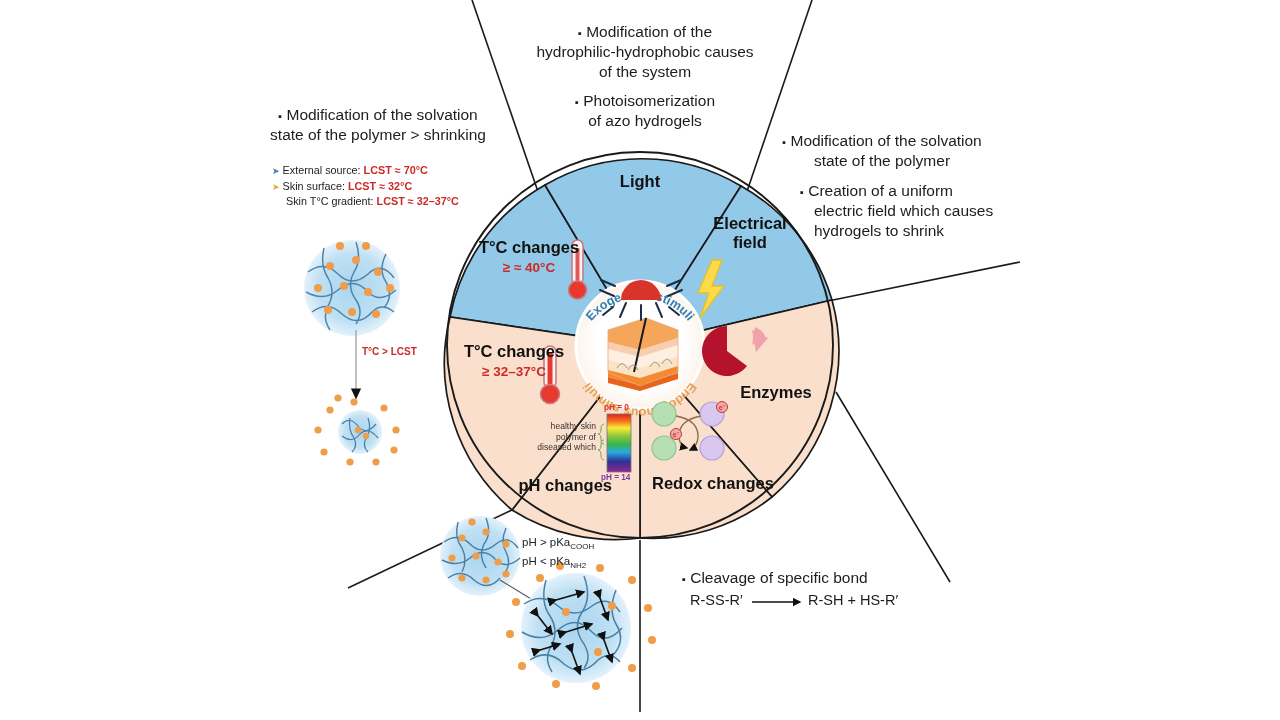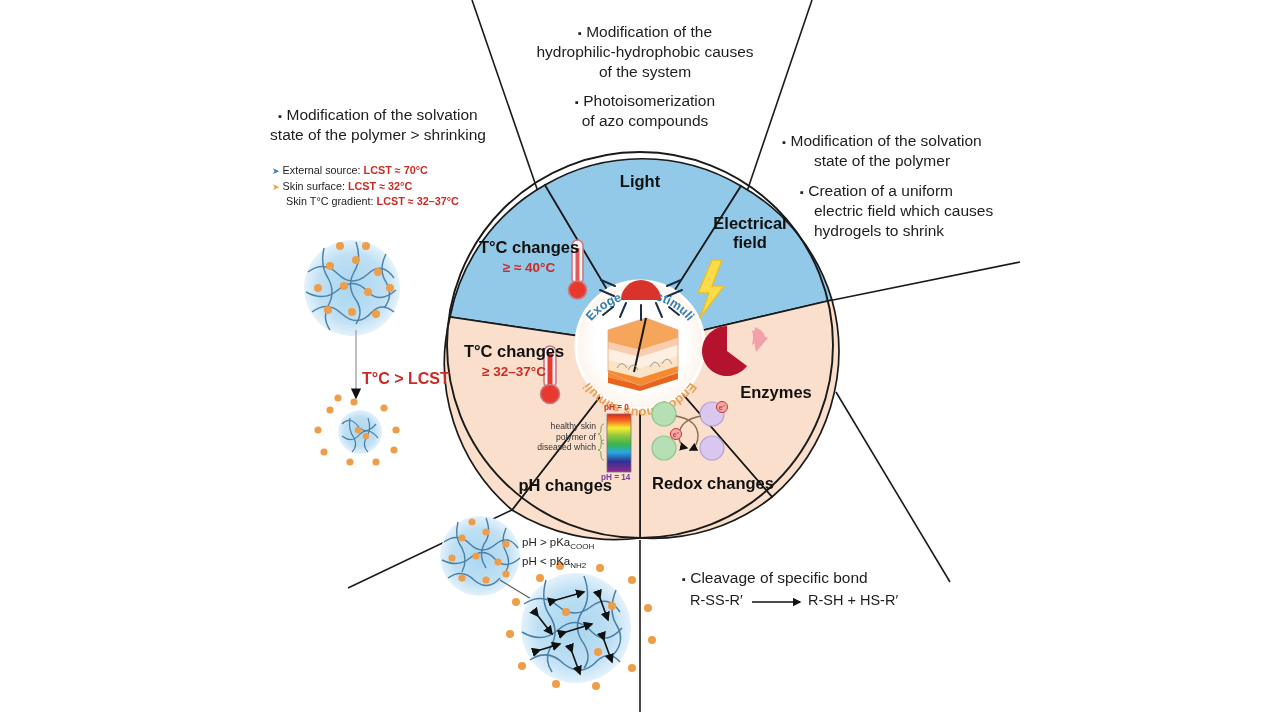--- a/index.html
+++ b/index.html
@@ -23,21 +23,21 @@
   .sector-label{position:absolute;font-weight:bold;font-size:16.5px;color:#111;text-align:center;}
   .sector-sub{position:absolute;font-weight:bold;font-size:13.5px;color:#cc2a24;text-align:center;}
 
   .hub-word{font-size:12.5px;font-weight:bold;}
   .ph-leg{position:absolute;font-size:8.6px;line-height:1.25;color:#333;text-align:right;}
   .ph-tag{position:absolute;font-size:8.2px;font-weight:bold;}
 
   .rxn{position:absolute;font-size:14.5px;color:#1d1d1d;white-space:nowrap;}
   .pka{position:absolute;font-size:11.5px;line-height:1.5;color:#1d1d1d;}
   .pka sub{font-size:8px;}
-  .lcst-lbl{position:absolute;font-size:16px;font-weight:bold;color:#cc2a24;margin-top:24px;}
+  .lcst-lbl{position:absolute;font-size:10px;font-weight:bold;color:#cc2a24;}
   .eminus{font-size:7px;fill:#c0392b;font-weight:bold;font-family:"Liberation Sans",sans-serif;}
 </style>
 </head>
 <body>
 
 <div id="stage">
 
   <svg class="layer" viewBox="0 0 1280 720">
     <defs>
       <radialGradient id="gelGrad" cx="50%" cy="50%" r="50%">
@@ -316,21 +316,21 @@
   <div class="txt bullet-block" style="left:520px;top:22px;width:250px;">
     <div>
       <span class="b">▪</span>
       <span>Modification of the</span><br>
       <span>hydrophilic-hydrophobic causes</span><br>
       <span>of the system</span>
     </div>
     <div style="margin-top:10px;">
       <span class="b">▪</span>
       <span>Photoisomerization</span><br>
-      <span>of azo compounds</span>
+      <span>of azo hydrogels</span>
     </div>
   </div>
 
   <div class="txt bullet-block" style="left:248px;top:105px;width:260px;">
     <span class="b">▪</span>
     <span>Modification of the solvation</span><br>
     <span>state of the polymer &gt; shrinking</span>
   </div>
   <div class="txt sub-list" style="left:272px;top:163px;width:250px;">
     <div>

